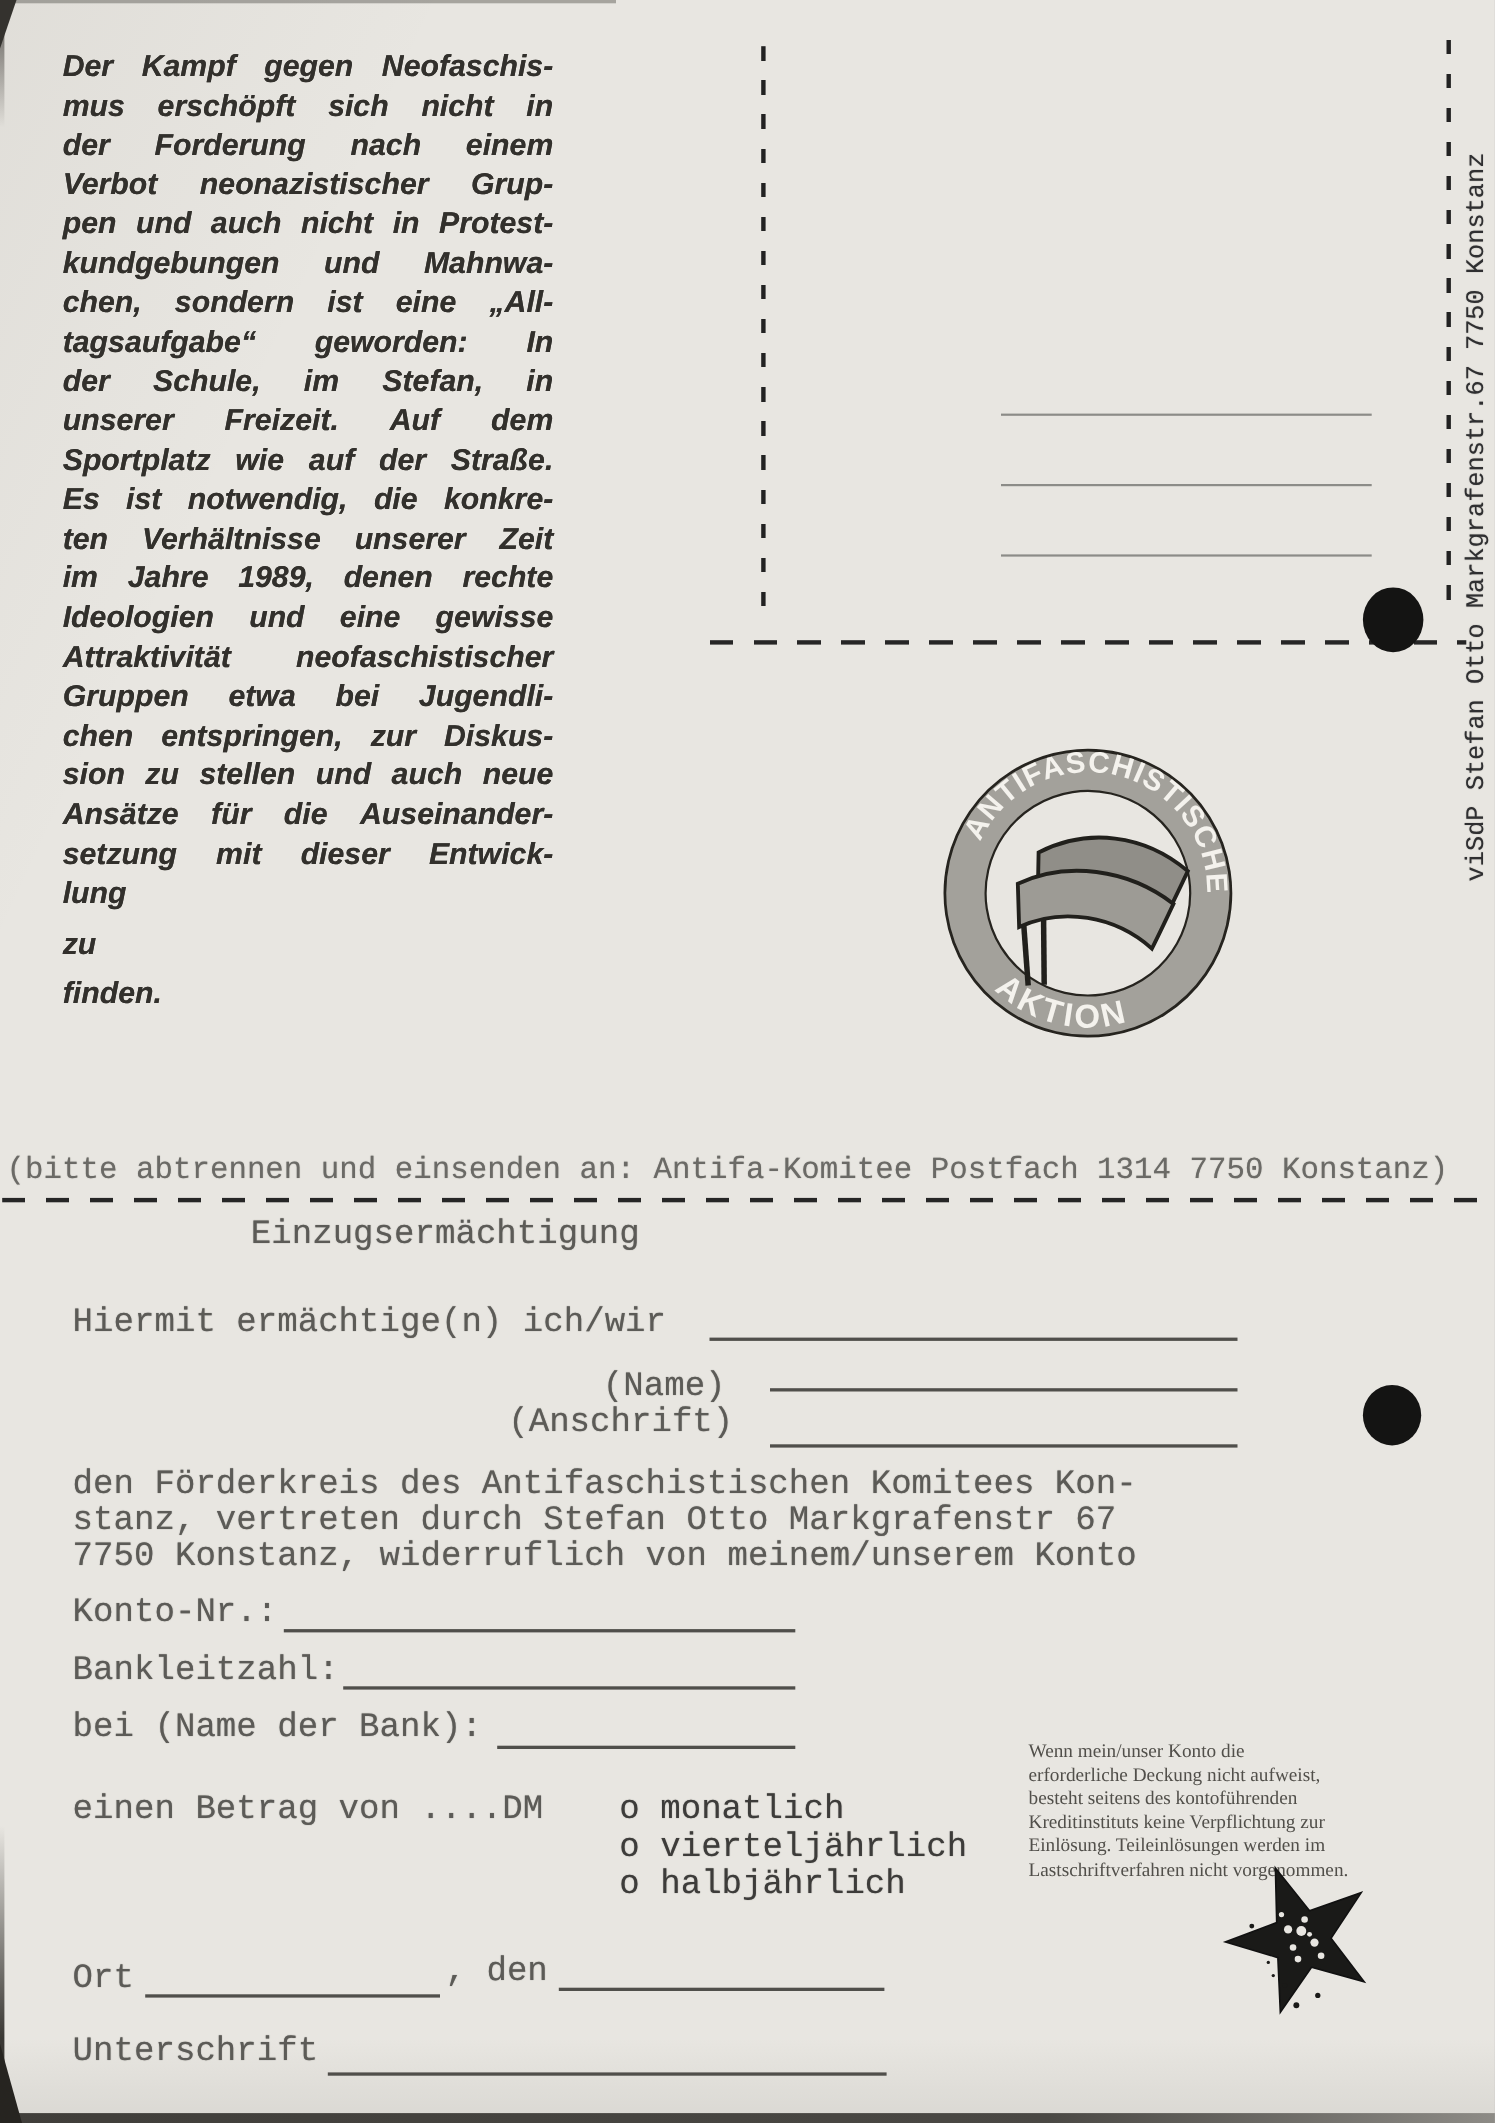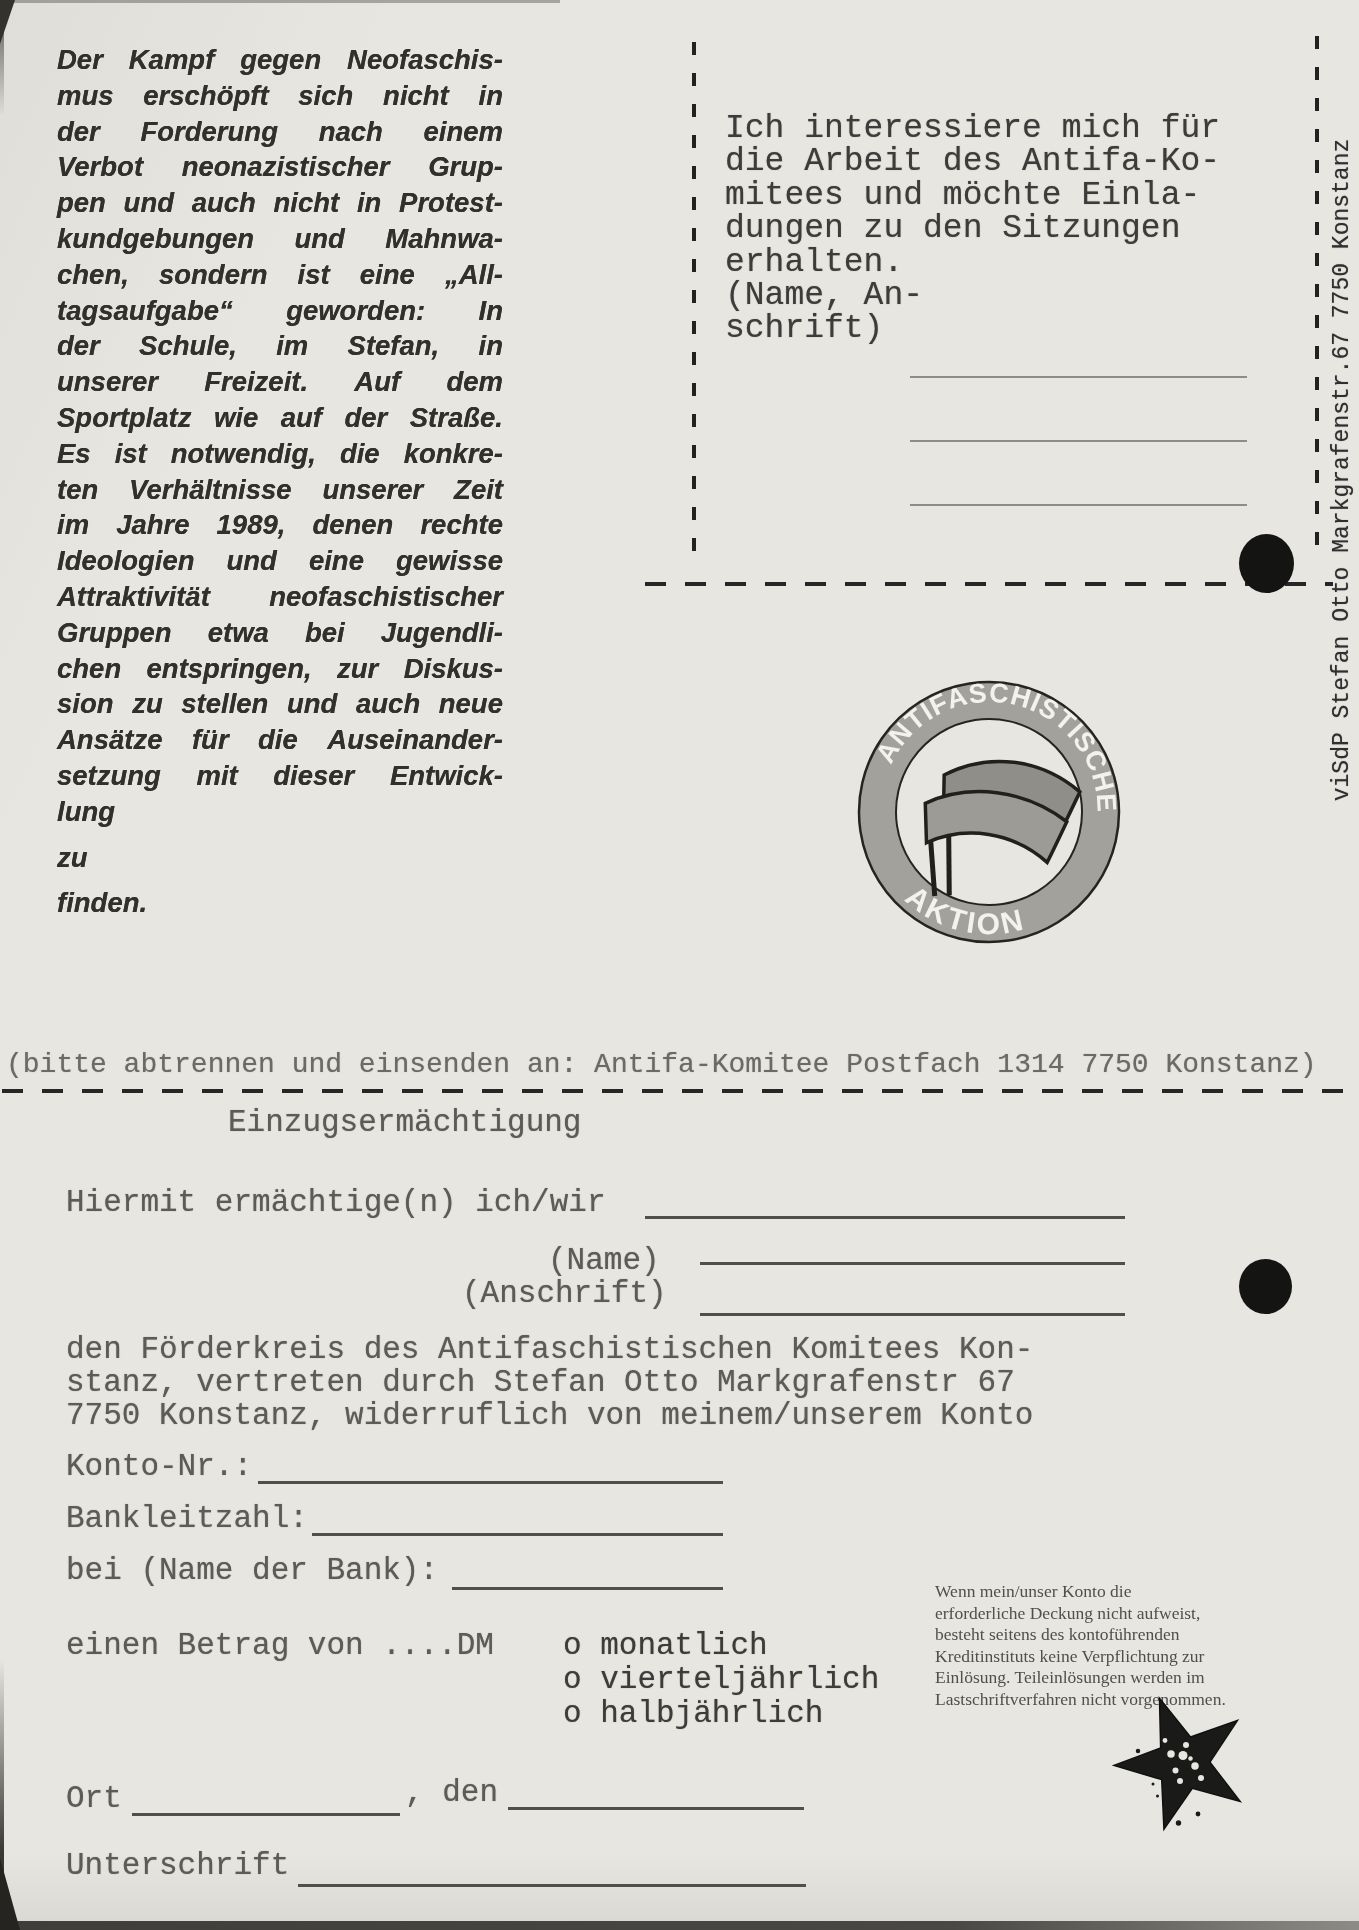--- a/index.html
+++ b/index.html
@@ -205,27 +205,20 @@
         <span>lung</span>
         <span>zu</span>
         <span>finden.</span>
       </div>
     </div>
 
   <div class="vdash" style="left:692px;top:42px;height:516px;"></div>
   <div class="vdash" style="left:1315px;top:36px;height:524px;"></div>
   <div class="hdash" style="left:645px;top:582px;width:688px;"></div>
 
-  <div id="interest" class="tw">Ich interessiere mich für
-die Arbeit des Antifa-Ko-
-mitees und möchte Einla-
-dungen zu den Sitzungen
-erhalten.
-(Name, An-
-schrift)</div>
   <div class="blankline" style="left:910px;top:376px;width:337px;"></div>
   <div class="blankline" style="left:910px;top:440px;width:337px;"></div>
   <div class="blankline" style="left:910px;top:504px;width:337px;"></div>
 
   <div id="imprint" class="tw">viSdP Stefan Otto Markgrafenstr.67 7750 Konstanz</div>
 
   <div class="punch" style="left:1239px;top:534px;width:55px;height:59px;"></div>
   <div class="punch" style="left:1239px;top:1259px;width:53px;height:55px;"></div>
 
   <svg class="abs" style="left:849px;top:672px;" width="280" height="280" viewBox="-140 -140 280 280">

